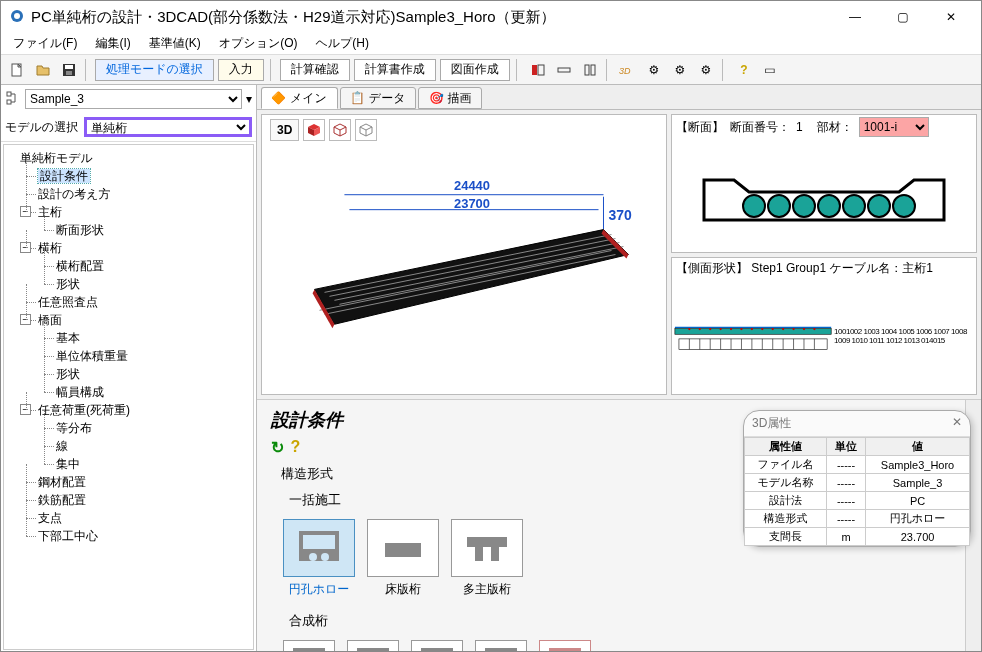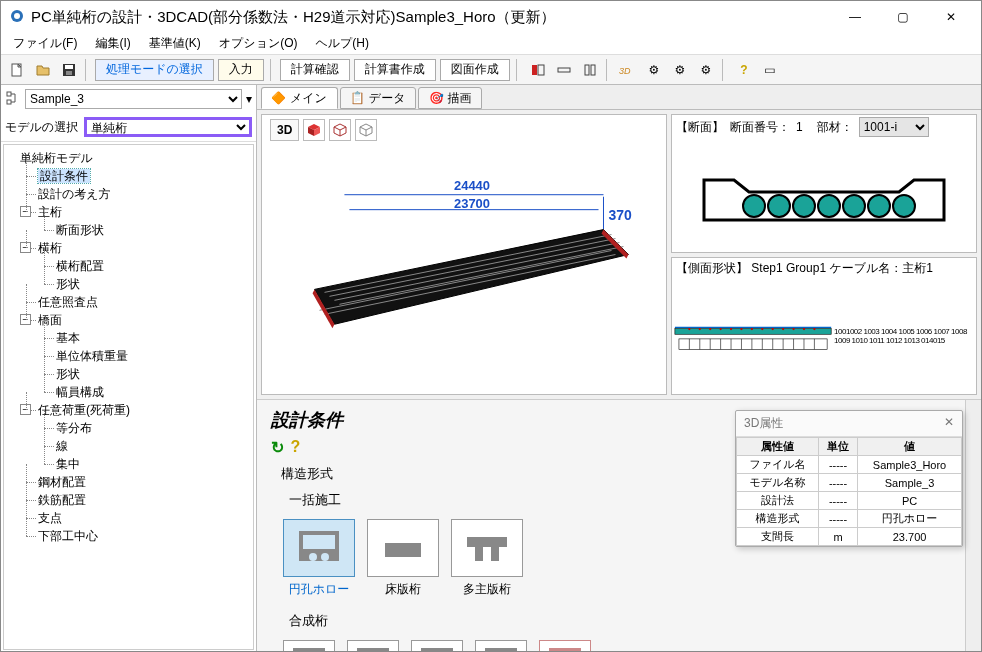--- a/index.html
+++ b/index.html
@@ -40,33 +40,33 @@
 .view { flex: 1; display: flex; flex-direction: column; }
 .view-top { display: flex; height: 290px; border-bottom: 1px solid #ccc; }
 .view3d { flex: 1; background: #fff; position: relative; border: 1px solid #bbb; margin: 4px; }
 .view3d .ctrlrow { position: absolute; top: 4px; left: 8px; display: flex; gap: 4px; }
 .ctrlbtn { height: 22px; padding: 0 6px; border: 1px solid #bbb; background: #f9f9f9; display: flex; align-items: center; font-size: 12px; }
 .cubebtn { width: 22px; height: 22px; border: 1px solid #bbb; display: flex; align-items: center; justify-content: center; }
 .side { width: 310px; display: flex; flex-direction: column; gap: 4px; padding: 4px 4px 4px 0; }
 .panel { flex: 1; border: 1px solid #bbb; background: #fff; display: flex; flex-direction: column; }
 .panel-hdr { font-size: 12px; padding: 2px 4px; display: flex; gap: 6px; align-items: center; }
 .panel-body { flex: 1; display: flex; align-items: center; justify-content: center; position: relative; }
-.panel select { height: 20px; border: 1px solid #aaa; font-size: 12px; background: #e5e5e5; }
+.panel select { height: 20px; border: 1px solid #aaa; font-size: 12px; background: #fca5a5; }
 .view-bottom { flex: 1; display: flex; position: relative; }
 .design { flex: 1; background: #f5f5f5; padding: 8px 14px; overflow: auto; }
 .design h3 { font-size: 18px; font-weight: bold; margin-bottom: 6px; font-style: italic; }
 .design .smallbtns { display: flex; gap: 6px; margin-bottom: 8px; }
 .section-label { font-size: 13px; margin: 8px 0 4px 10px; }
 .optrow { display: flex; gap: 12px; padding: 6px 12px; }
 .optitem { display: flex; flex-direction: column; align-items: center; gap: 4px; }
 .optbox { width: 72px; height: 58px; border: 1px solid #999; background: #fff; display: flex; align-items: center; justify-content: center; }
 .optbox.sel { background: #cfe6f5; border: 1px solid #4a90c2; }
 .optlabel { font-size: 12px; }
 .optitem.sel .optlabel { color: #0066cc; }
-.floatpanel { position: absolute; right: 18px; top: 10px; width: 228px; background: #fafafa; border: 1px solid #aaa; border-radius: 2px; box-shadow: 2px 2px 6px rgba(0,0,0,0.2); }
+.floatpanel { position: absolute; right: 10px; top: 10px; width: 228px; background: #fafafa; border: 1px solid #aaa; border-radius: 16px; box-shadow: 2px 2px 6px rgba(0,0,0,0.2); }
 .floatpanel .fphdr { padding: 4px 8px; font-size: 12px; color: #777; display: flex; justify-content: space-between; border-bottom: 1px solid #ddd; }
 .floatpanel table { width: 100%; border-collapse: collapse; font-size: 11px; }
 .floatpanel th, .floatpanel td { border: 1px solid #ccc; padding: 1px 4px; text-align: center; background: #fff; }
 .floatpanel th { background: #f0f0f0; }
 .scrollbar-v { width: 16px; background: #eee; border-left: 1px solid #ccc; }
 </style>
 </head>
 <body>
 
 <div class="titlebar">

